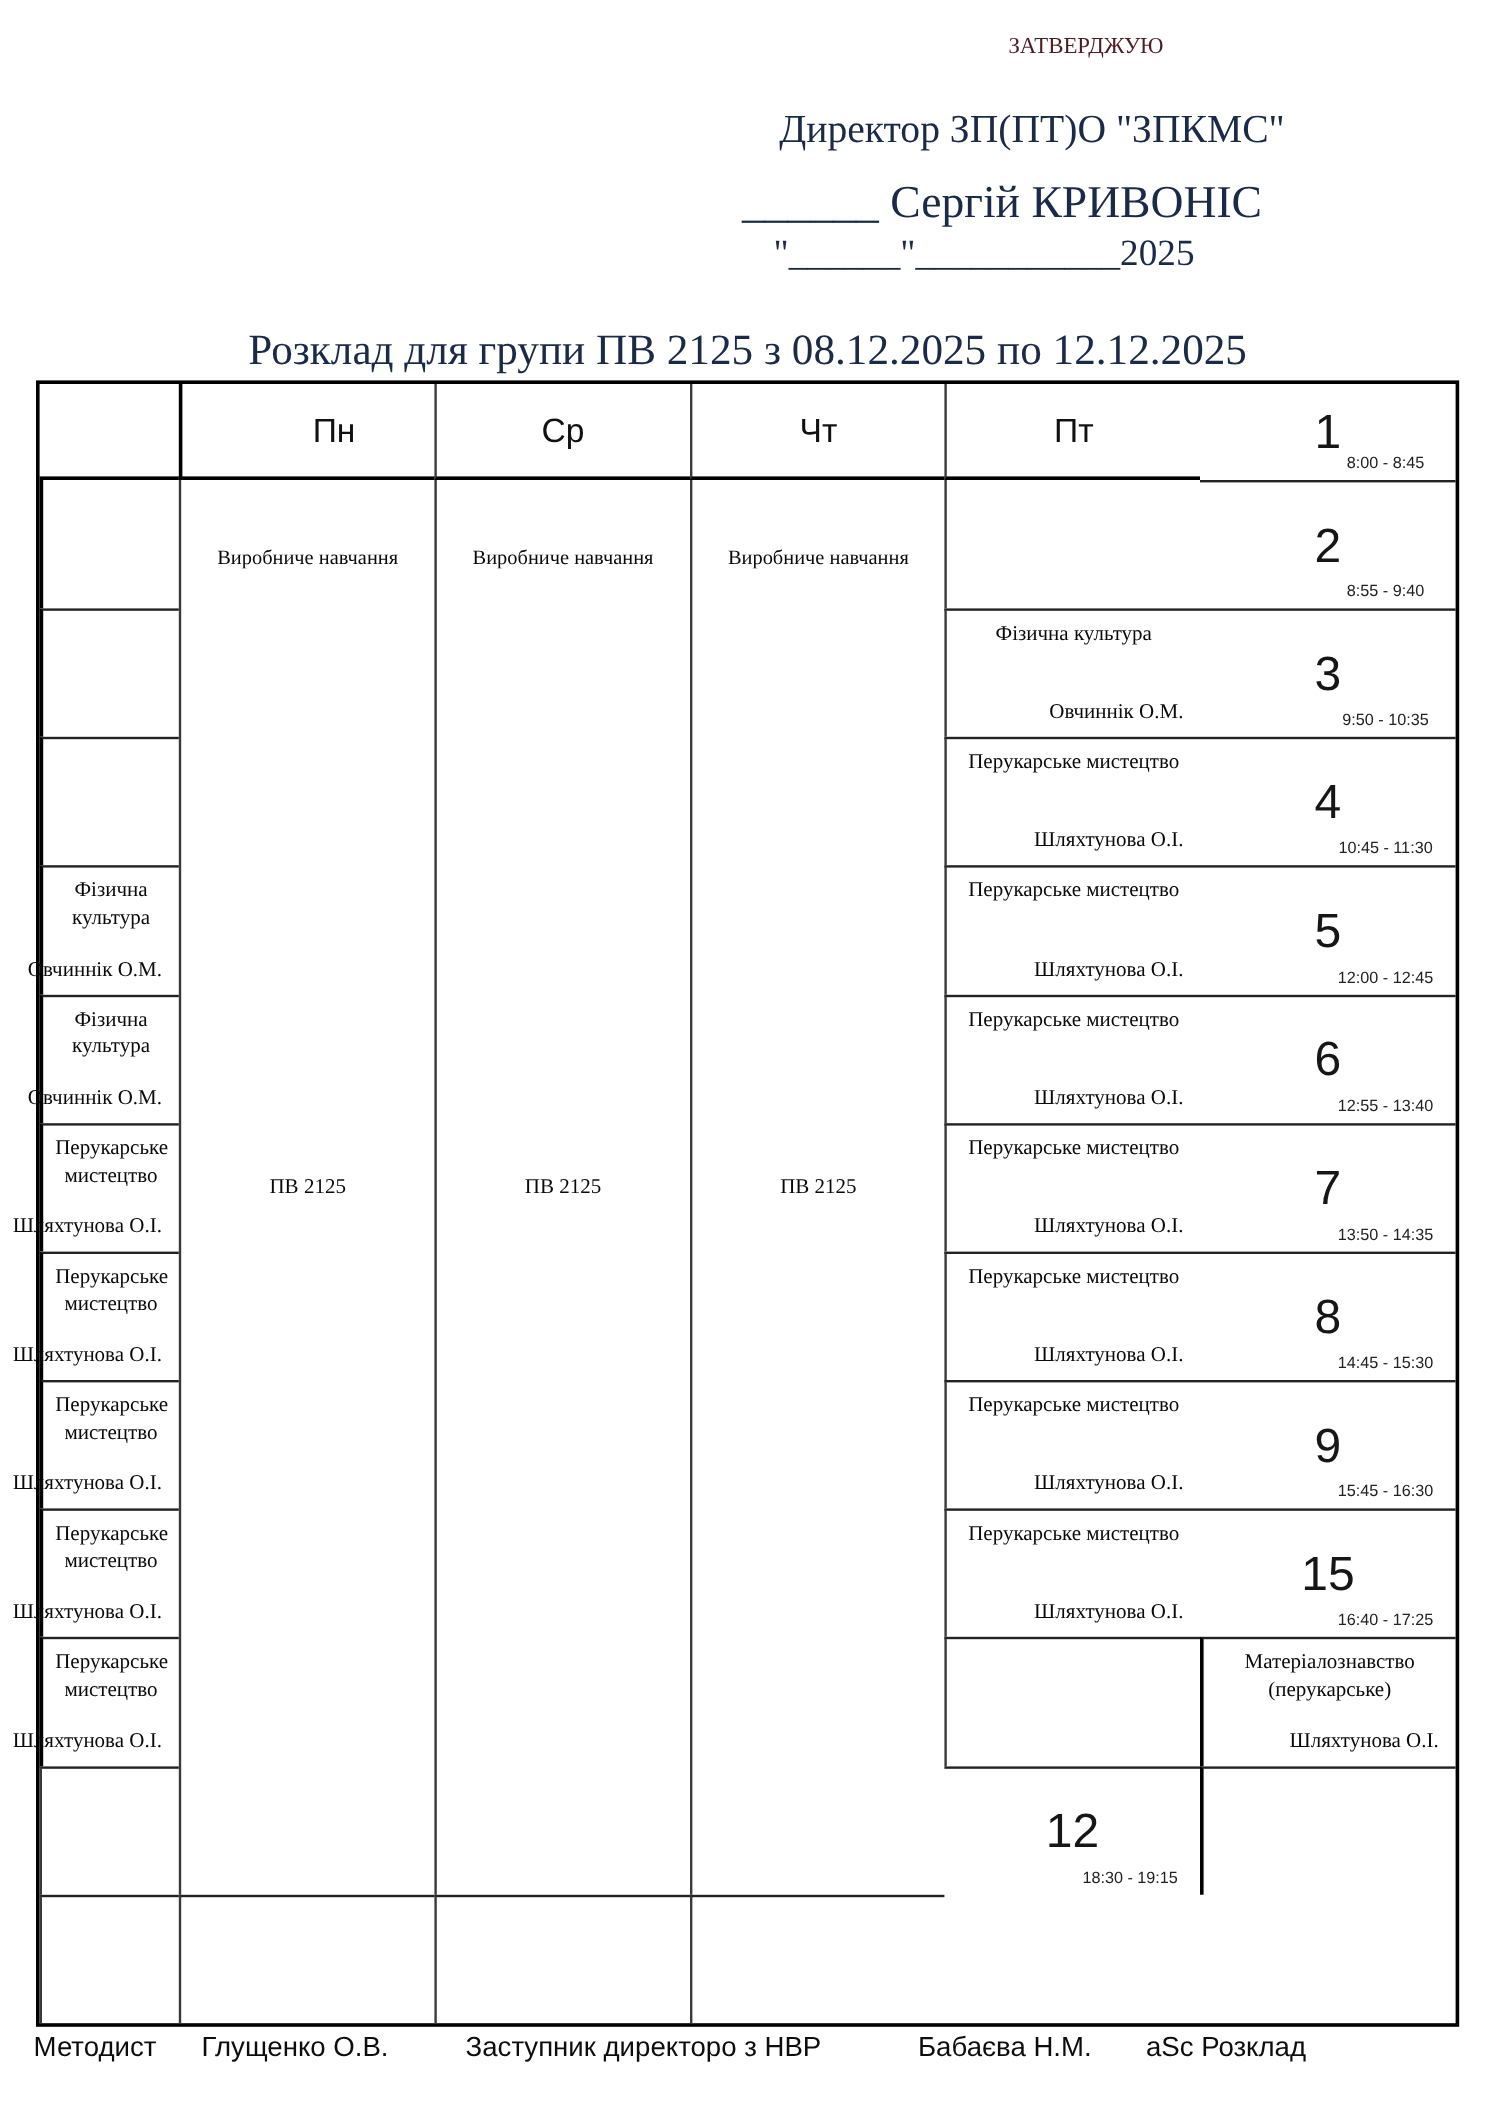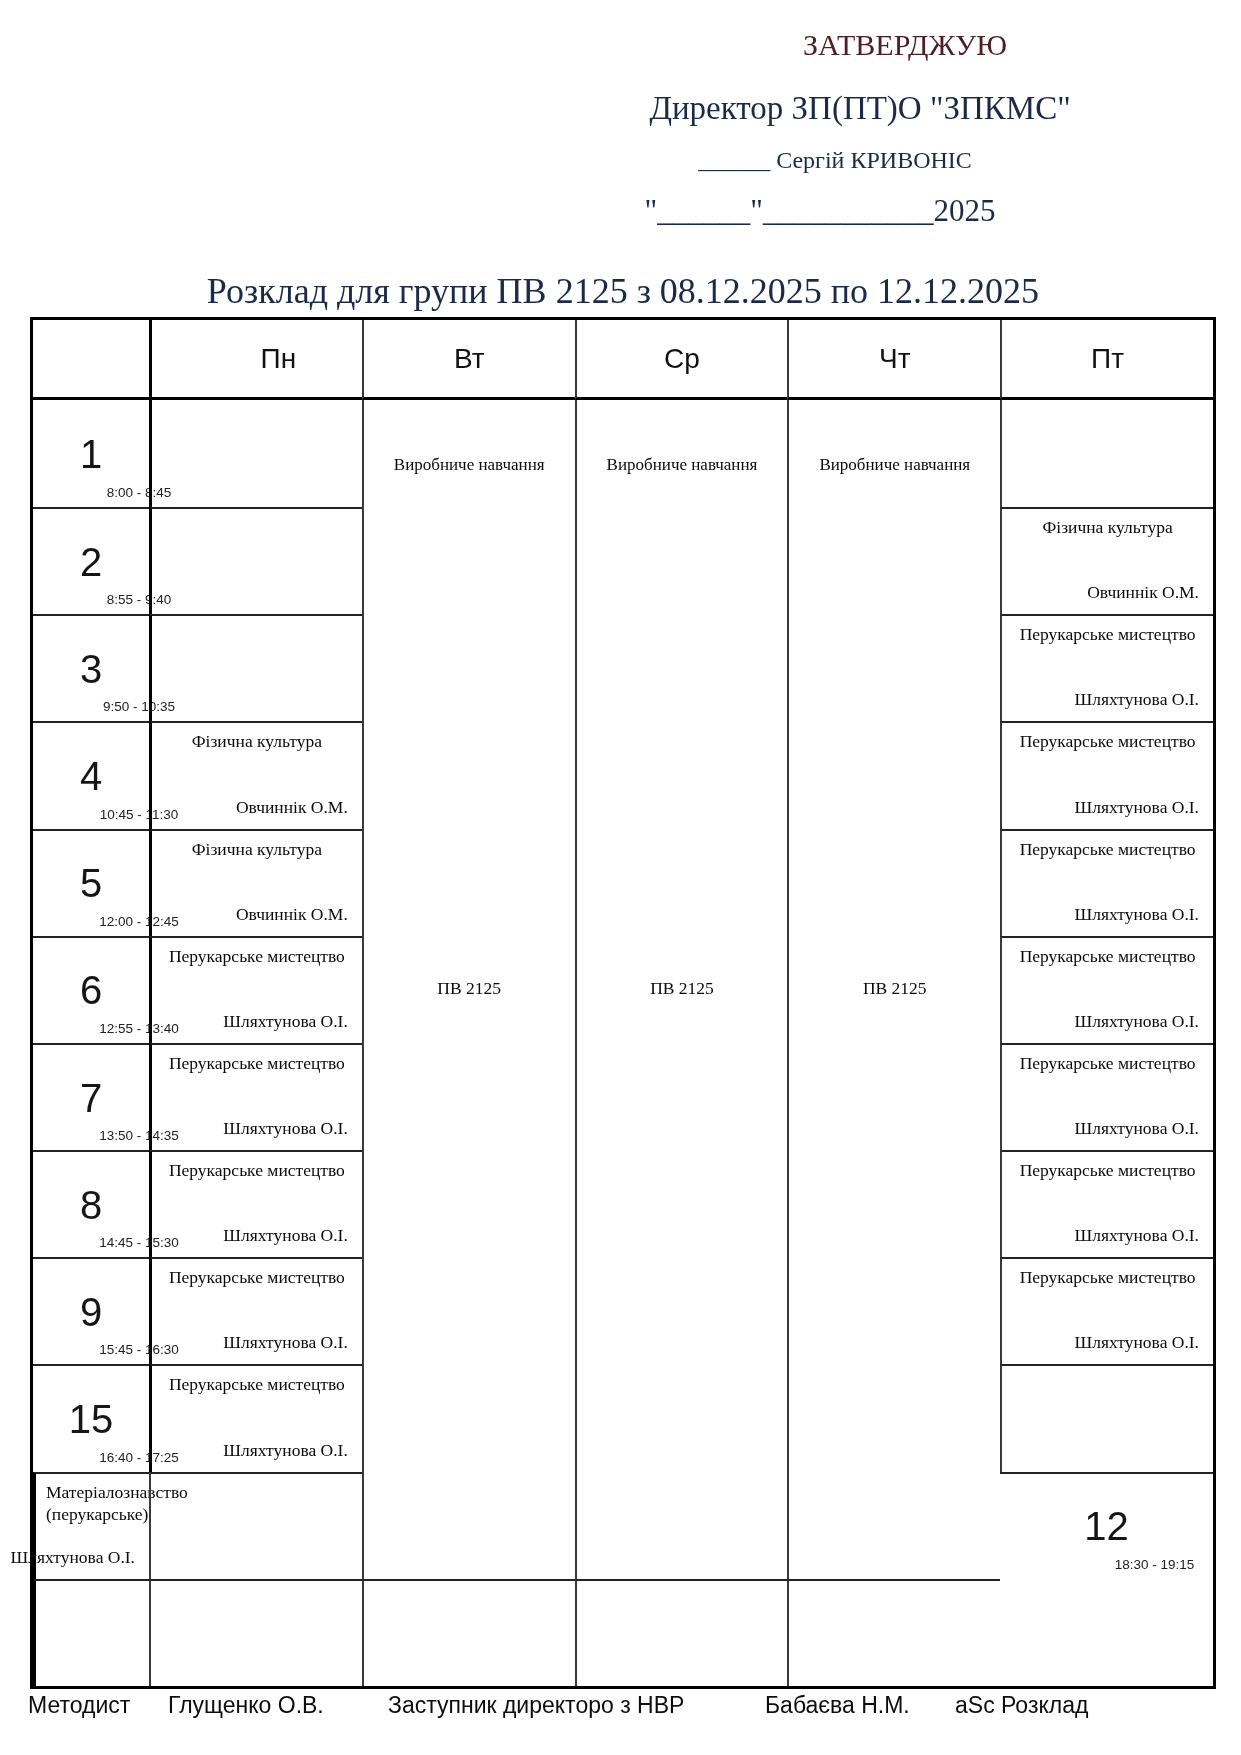--- a/index.html
+++ b/index.html
@@ -4,23 +4,23 @@
 <style>
   html,body{margin:0;padding:0;}
   body{
     width:1241px;height:1755px;background:#ffffff;position:relative;
     font-family:"Liberation Sans", sans-serif;color:#000;
     overflow:hidden;
   }
   
   .apr-line{position:absolute;text-align:center;white-space:nowrap;
     font-family:"Liberation Serif", serif;color:#1b2a47;}
-  .apr-approve{left:695px;width:420px;top:28px;font-size:30px;color:#4f1d24;}
+  .apr-approve{left:695px;width:420px;top:28px;font-size:19px;color:#4f1d24;}
   .apr-director{left:640px;width:440px;top:90px;font-size:33px;}
-  .apr-sign{left:615px;width:440px;top:147px;font-size:24px;}
+  .apr-sign{left:615px;width:440px;top:147px;font-size:38px;}
   .apr-date{left:600px;width:440px;top:193px;font-size:31px;}
   
   .title{position:absolute;left:30px;width:1186px;top:270px;margin:0;
     text-align:center;font-family:"Liberation Serif", serif;font-weight:normal;
     font-size:36px;color:#1b2a47;white-space:nowrap;}
   
   .sched{position:absolute;left:30px;top:317px;width:1186px;height:1372px;
     box-sizing:border-box;border:3px solid #000;background:#fff;
     display:grid;grid-template-columns:116px repeat(5,1fr);
     grid-template-rows:80px repeat(12,1fr);}
@@ -67,21 +67,20 @@
 <div class="apr-line apr-director">Директор ЗП(ПТ)О "ЗПКМС"</div>
 <div class="apr-line apr-sign">______ Сергій КРИВОНІС</div>
 <div class="apr-line apr-date">"______"___________2025</div>
 
 <h1 class="title">Розклад для групи ПВ 2125 з 08.12.2025 по 12.12.2025</h1>
 
 <div class="sched">
 
   <div class="hc hb3"></div>
   <div class="hc hb3 bl3">Пн</div>
-  <div class="hc hb3 bl2">Вт</div>
   <div class="hc hb3 bl2">Ср</div>
   <div class="hc hb3 bl2">Чт</div>
   <div class="hc hb3 bl2">Пт</div>
 
   <div class="tc">
     <div class="tnum">1</div>
     <div class="ttime">8:00 - 8:45</div>
   </div>
   <div class="cc bl3"></div>
   <div class="mc bl2">

